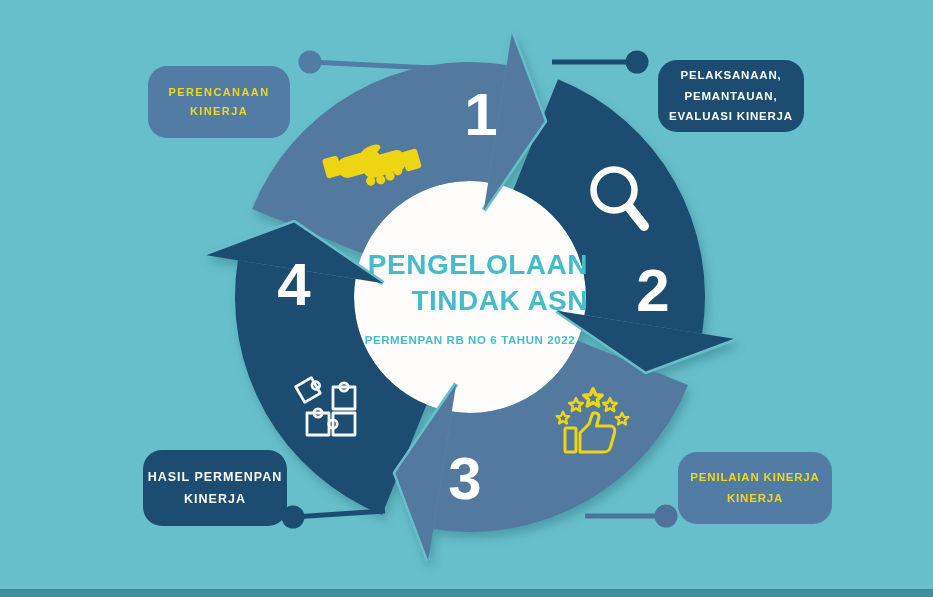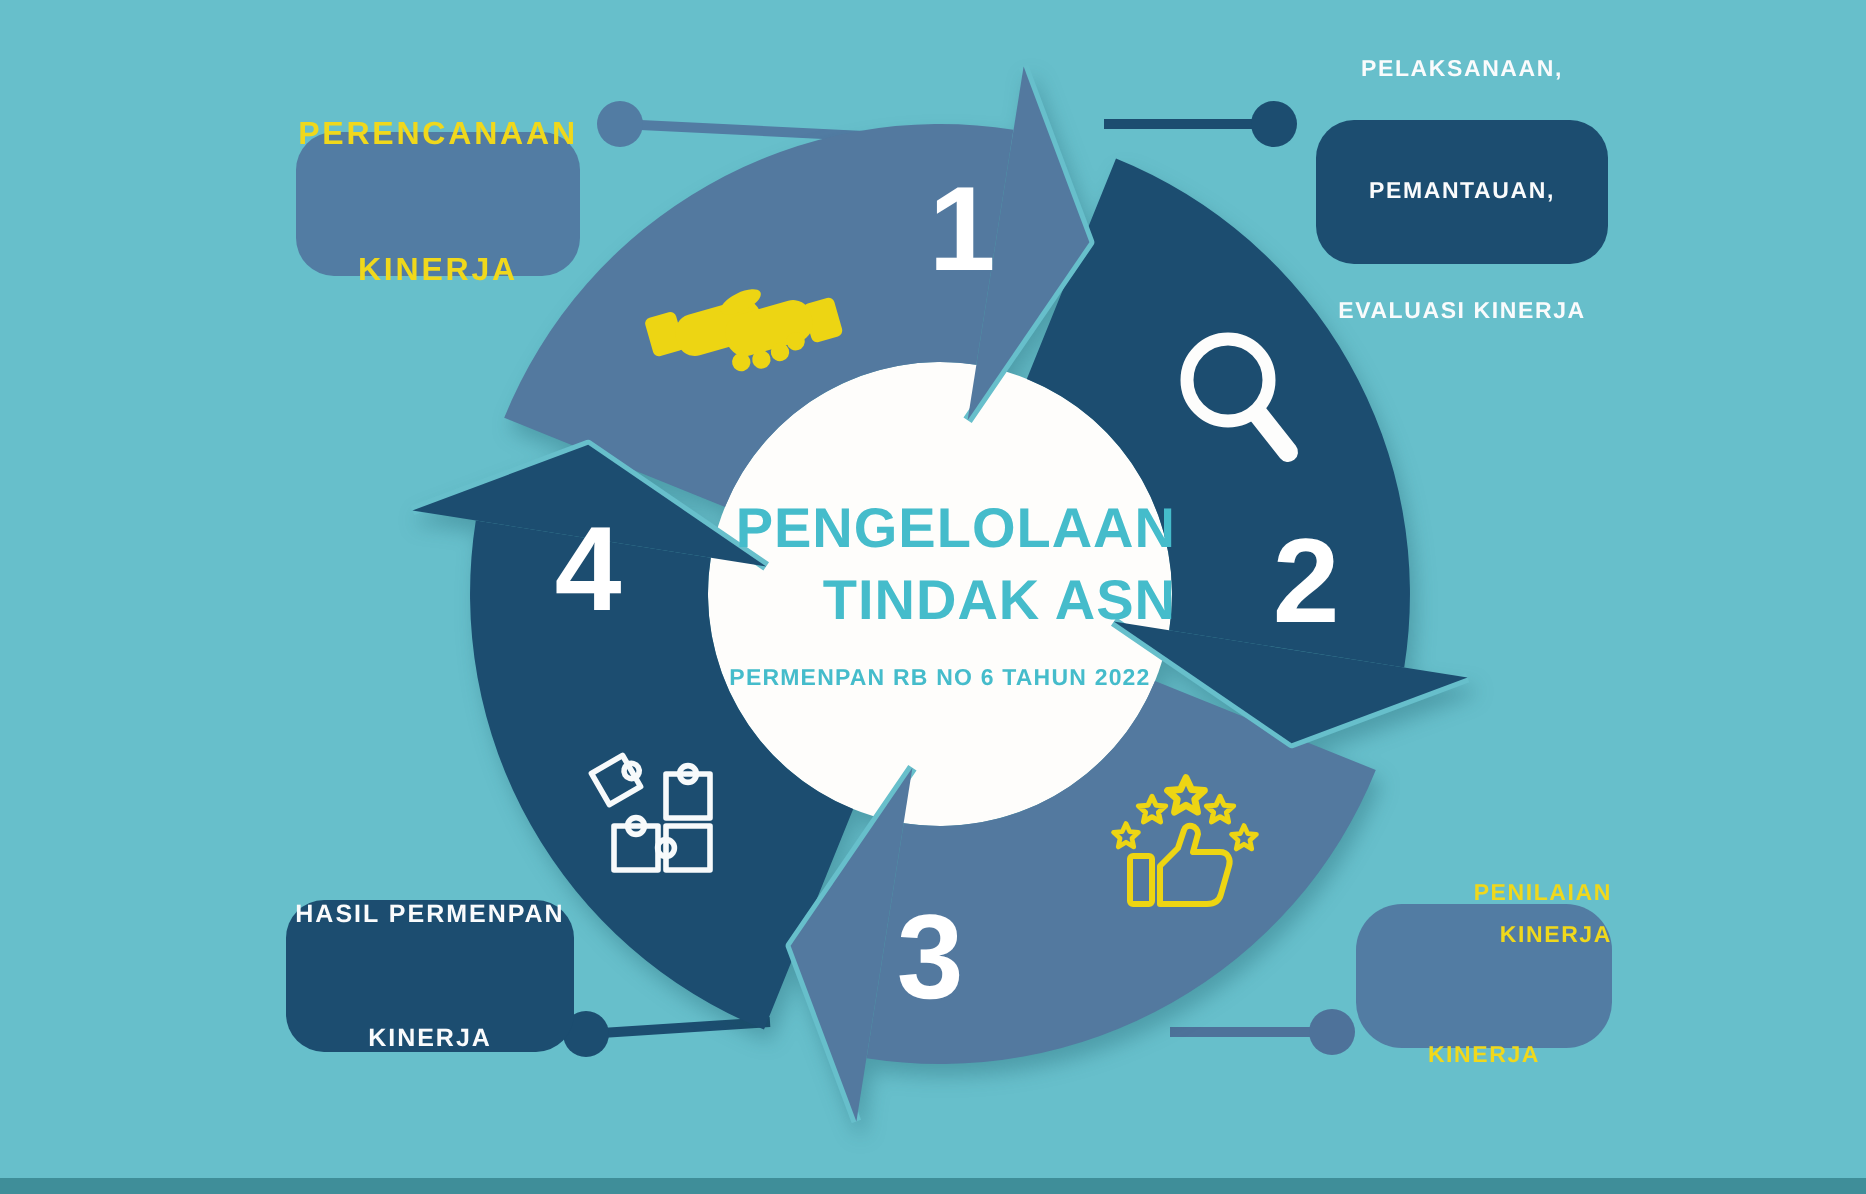--- a/index.html
+++ b/index.html
@@ -7,28 +7,28 @@
     position:relative;width:933px;height:597px;overflow:hidden;
     background:#67BFCB;
     font-family:"Liberation Sans", sans-serif;
   }
   svg.wheel{position:absolute;left:0;top:0;}
   .wheel-group{filter:drop-shadow(3px 6px 5px rgba(20,80,92,.30));}
 
   .callout{
     position:absolute;border-radius:19px;
     display:flex;flex-direction:column;justify-content:center;align-items:center;
-    text-align:right;font-weight:bold;gap:40px;
+    text-align:left;font-weight:bold;
   }
   .callout .line{display:block;}
   .callout.blue{background:#527CA3;color:#F0D81C;}
   .callout.navy{background:#1C4D70;color:#FAFBFC;}
-  .co-tl{left:148px;top:66px;width:142px;height:72px;font-size:16px;letter-spacing:1.4px;line-height:1.75;}
+  .co-tl{left:148px;top:66px;width:142px;height:72px;font-size:11px;letter-spacing:1.4px;line-height:1.75;}
   .co-tr{left:658px;top:60px;width:146px;height:72px;font-size:11.5px;letter-spacing:.8px;line-height:1.8;}
-  .co-br{left:678px;top:452px;width:128px;height:72px;font-size:11.5px;letter-spacing:.8px;line-height:1.8;border-radius:23px;}
+  .co-br{left:678px;top:452px;width:154px;height:72px;font-size:11.5px;letter-spacing:.8px;line-height:1.8;}
   .co-bl{left:143px;top:450px;width:144px;height:76px;font-size:12.5px;letter-spacing:1px;line-height:1.8;}
 
   .step-number{
     position:absolute;color:#FFFFFF;font-weight:bold;font-size:60px;
     transform:translate(-50%,-52%);letter-spacing:0;
   }
   .n1{left:481px;top:116px;}
   .n2{left:653px;top:292px;}
   .n3{left:465px;top:480px;}
   .n4{left:294px;top:286px;}

